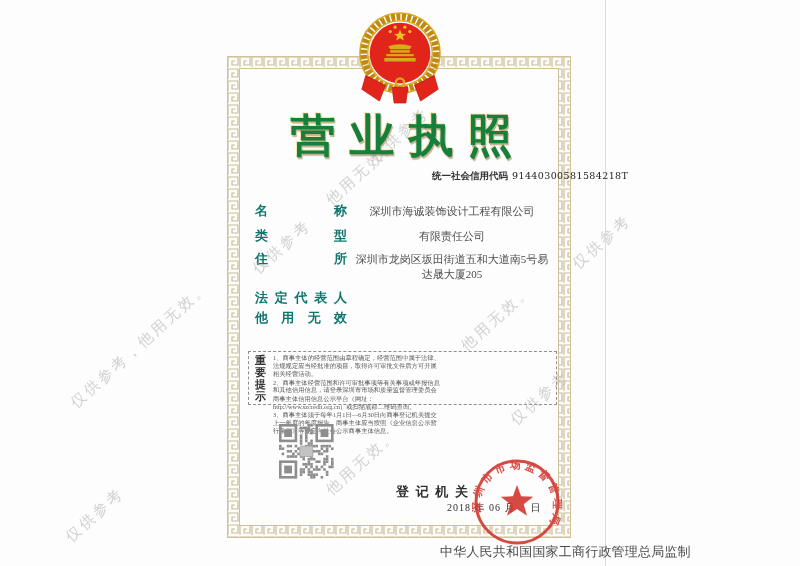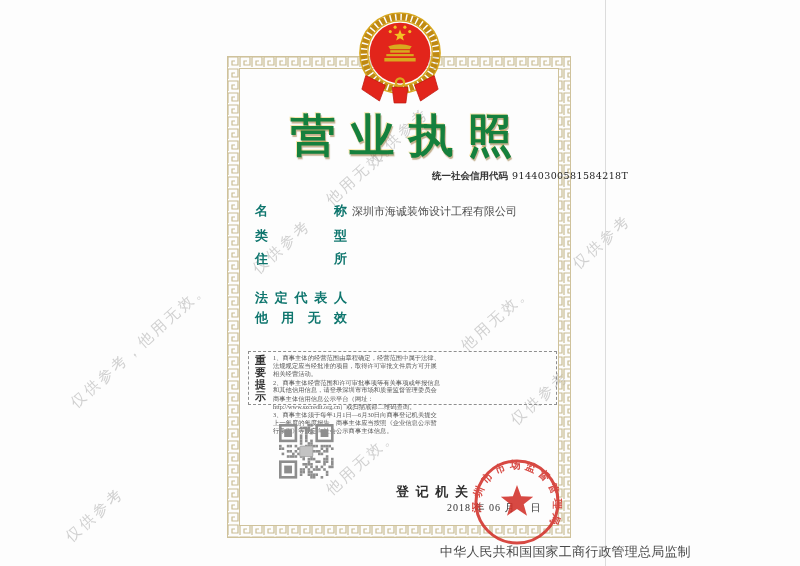--- a/index.html
+++ b/index.html
@@ -29,21 +29,21 @@
     font-family:"Liberation Serif", serif;
   }
   .code-line{position:absolute;left:392px;top:165px;white-space:nowrap;}
   .code-label{font-size:9.5px;font-weight:bold;color:#333;font-family:"Liberation Sans",sans-serif;padding-left:40px;}
   .code-value{font-size:9.5px;color:#222;letter-spacing:.4px;font-family:"DejaVu Serif",serif;}
   
   .f-label{
     position:absolute;left:255px;width:92px;font-size:13px;font-weight:bold;color:#0f766e;
     text-align:justify;text-align-last:justify;font-family:"Liberation Sans",sans-serif;
   }
-  .f-value{position:absolute;left:352px;width:200px;font-size:11px;line-height:15px;color:#4c4c4c;}
+  .f-value{position:absolute;left:352px;width:200px;font-size:11px;line-height:15px;color:#4c4c4c;text-align:center;}
   
   .notice{
     position:absolute;left:248px;top:351px;width:309px;height:54px;
     border:1px dashed #8f8f8f;box-sizing:border-box;padding:2px 4px 2px 6px;display:flex;
   }
   .notice-head{width:15px;display:flex;flex-direction:column;justify-content:space-between;margin-right:7px;}
   .notice-head span{font-size:11px;font-weight:bold;color:#333;line-height:12px;}
   .notice-items{width:470px;transform:scale(.6);transform-origin:0 0;font-size:10.5px;line-height:13.5px;color:#555;}
   .notice-items p{margin:0;}
   
@@ -115,22 +115,24 @@
 
   <div class="code-line">
     <span class="code-label">统一社会信用代码</span>
     <span class="code-value">91440300581584218T</span>
   </div>
 
   <div class="f-label" style="top:202px">名称</div>
   <div class="f-value" style="top:204px">深圳市海诚装饰设计工程有限公司</div>
 
   <div class="f-label" style="top:227px">类型</div>
+  <div class="f-value" style="top:229px">有限责任公司</div>
 
   <div class="f-label" style="top:250px">住所</div>
+  <div class="f-value" style="top:252px">深圳市龙岗区坂田街道五和大道南5号易达晟大厦205</div>
 
   <div class="f-label" style="top:289px">法定代表人</div>
 
   <div class="f-label" style="top:309px">他用无效</div>
 
   <div class="notice">
     <div class="notice-head">
       <span>重</span>
       <span>要</span>
       <span>提</span>

